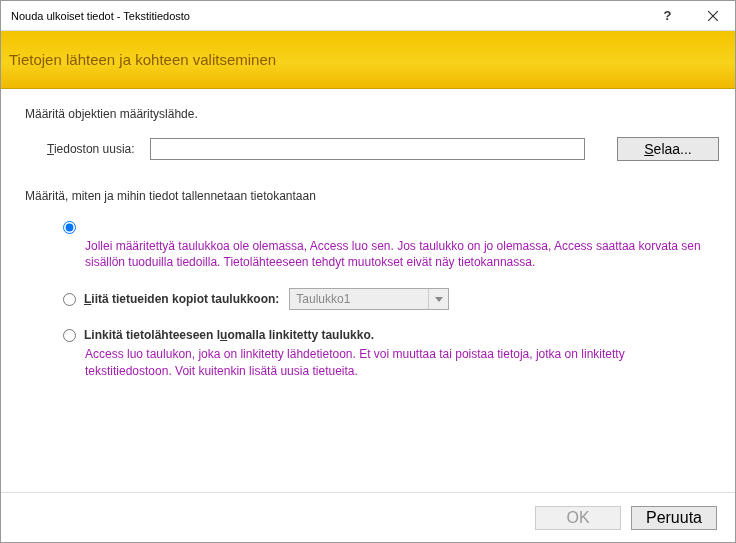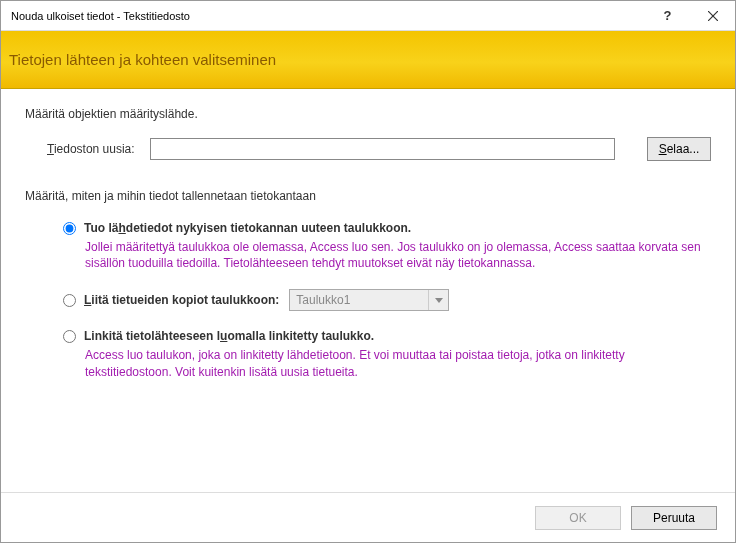--- a/index.html
+++ b/index.html
@@ -42,47 +42,47 @@
     background: linear-gradient(to bottom, #f4c400 0%, #f8d21a 55%, #f0b900 100%);
     display: flex;
     align-items: center;
     padding: 0 8px;
     border-bottom: 1px solid #c9a200;
   }
   .banner-title { font-size: 15px; color: #8a5a00; }
 
   .content {
     flex: 1;
-    padding: 18px 24px 10px 24px;
+    padding: 18px 16px 10px 24px;
     overflow: hidden;
   }
   .section-label { margin-bottom: 16px; color: #333; }
   .filerow {
     display: flex;
     align-items: center;
     gap: 8px;
     margin: 0 0 28px 22px;
   }
   .filerow-label { width: 95px; }
   .filerow input[type=text] {
     flex: 1;
     height: 22px;
     border: 1px solid #888;
     padding: 0 4px;
     font-family: inherit;
     font-size: 12px;
   }
   .browse-btn {
-    width: 64px;
+    width: 102px;
     height: 24px;
     margin-left: 24px;
     border: 1px solid #888;
     background: #e9e9e9;
     font-family: inherit;
-    font-size: 12px;
+    font-size: 14px;
     cursor: default;
   }
   .browse-btn .u { text-decoration: underline; }
 
   .section2-label { margin: 0 0 18px 0; }
 
   .options { margin-left: 38px; }
   .opt { margin-bottom: 18px; }
   .opt-head {
     display: flex;
@@ -128,21 +128,21 @@
     align-items: center;
     padding: 0 18px;
     gap: 10px;
   }
   .footer button {
     width: 86px;
     height: 24px;
     border: 1px solid #999;
     background: #e9e9e9;
     font-family: inherit;
-    font-size: 12px;
+    font-size: 16px;
     cursor: default;
   }
   .footer button:disabled {
     color: #9a9a9a;
     background: #f0f0f0;
     border-color: #ccc;
   }
 </style>
 </head>
 <body>
@@ -172,21 +172,20 @@
     <button class="browse-btn"><span class="u">S</span>elaa...</button>
   </div>
 
   <div class="section2-label">Määritä, miten ja mihin tiedot tallennetaan tietokantaan</div>
 
   <div class="options">
 
     <div class="opt">
       <div class="opt-head">
         <input type="radio" name="mode" checked="" style="">
-        <label><span>Tuo lä</span><span class="ul">h</span><span>detiedot nykyisen tietokannan uuteen taulukkoon.</span></label>
       </div>
       <div class="opt-desc">Jollei määritettyä taulukkoa ole olemassa, Access luo sen. Jos taulukko on jo olemassa, Access saattaa korvata sen sisällön tuoduilla tiedoilla. Tietolähteeseen tehdyt muutokset eivät näy tietokannassa.</div>
     </div>
 
     <div class="opt">
       <div class="opt-head">
         <input type="radio" name="mode" style="">
         <label><span class="ul">L</span><span>iitä tietueiden kopiot taulukkoon:</span></label>
         <div class="combo">
           <div class="combo-text">Taulukko1</div>

